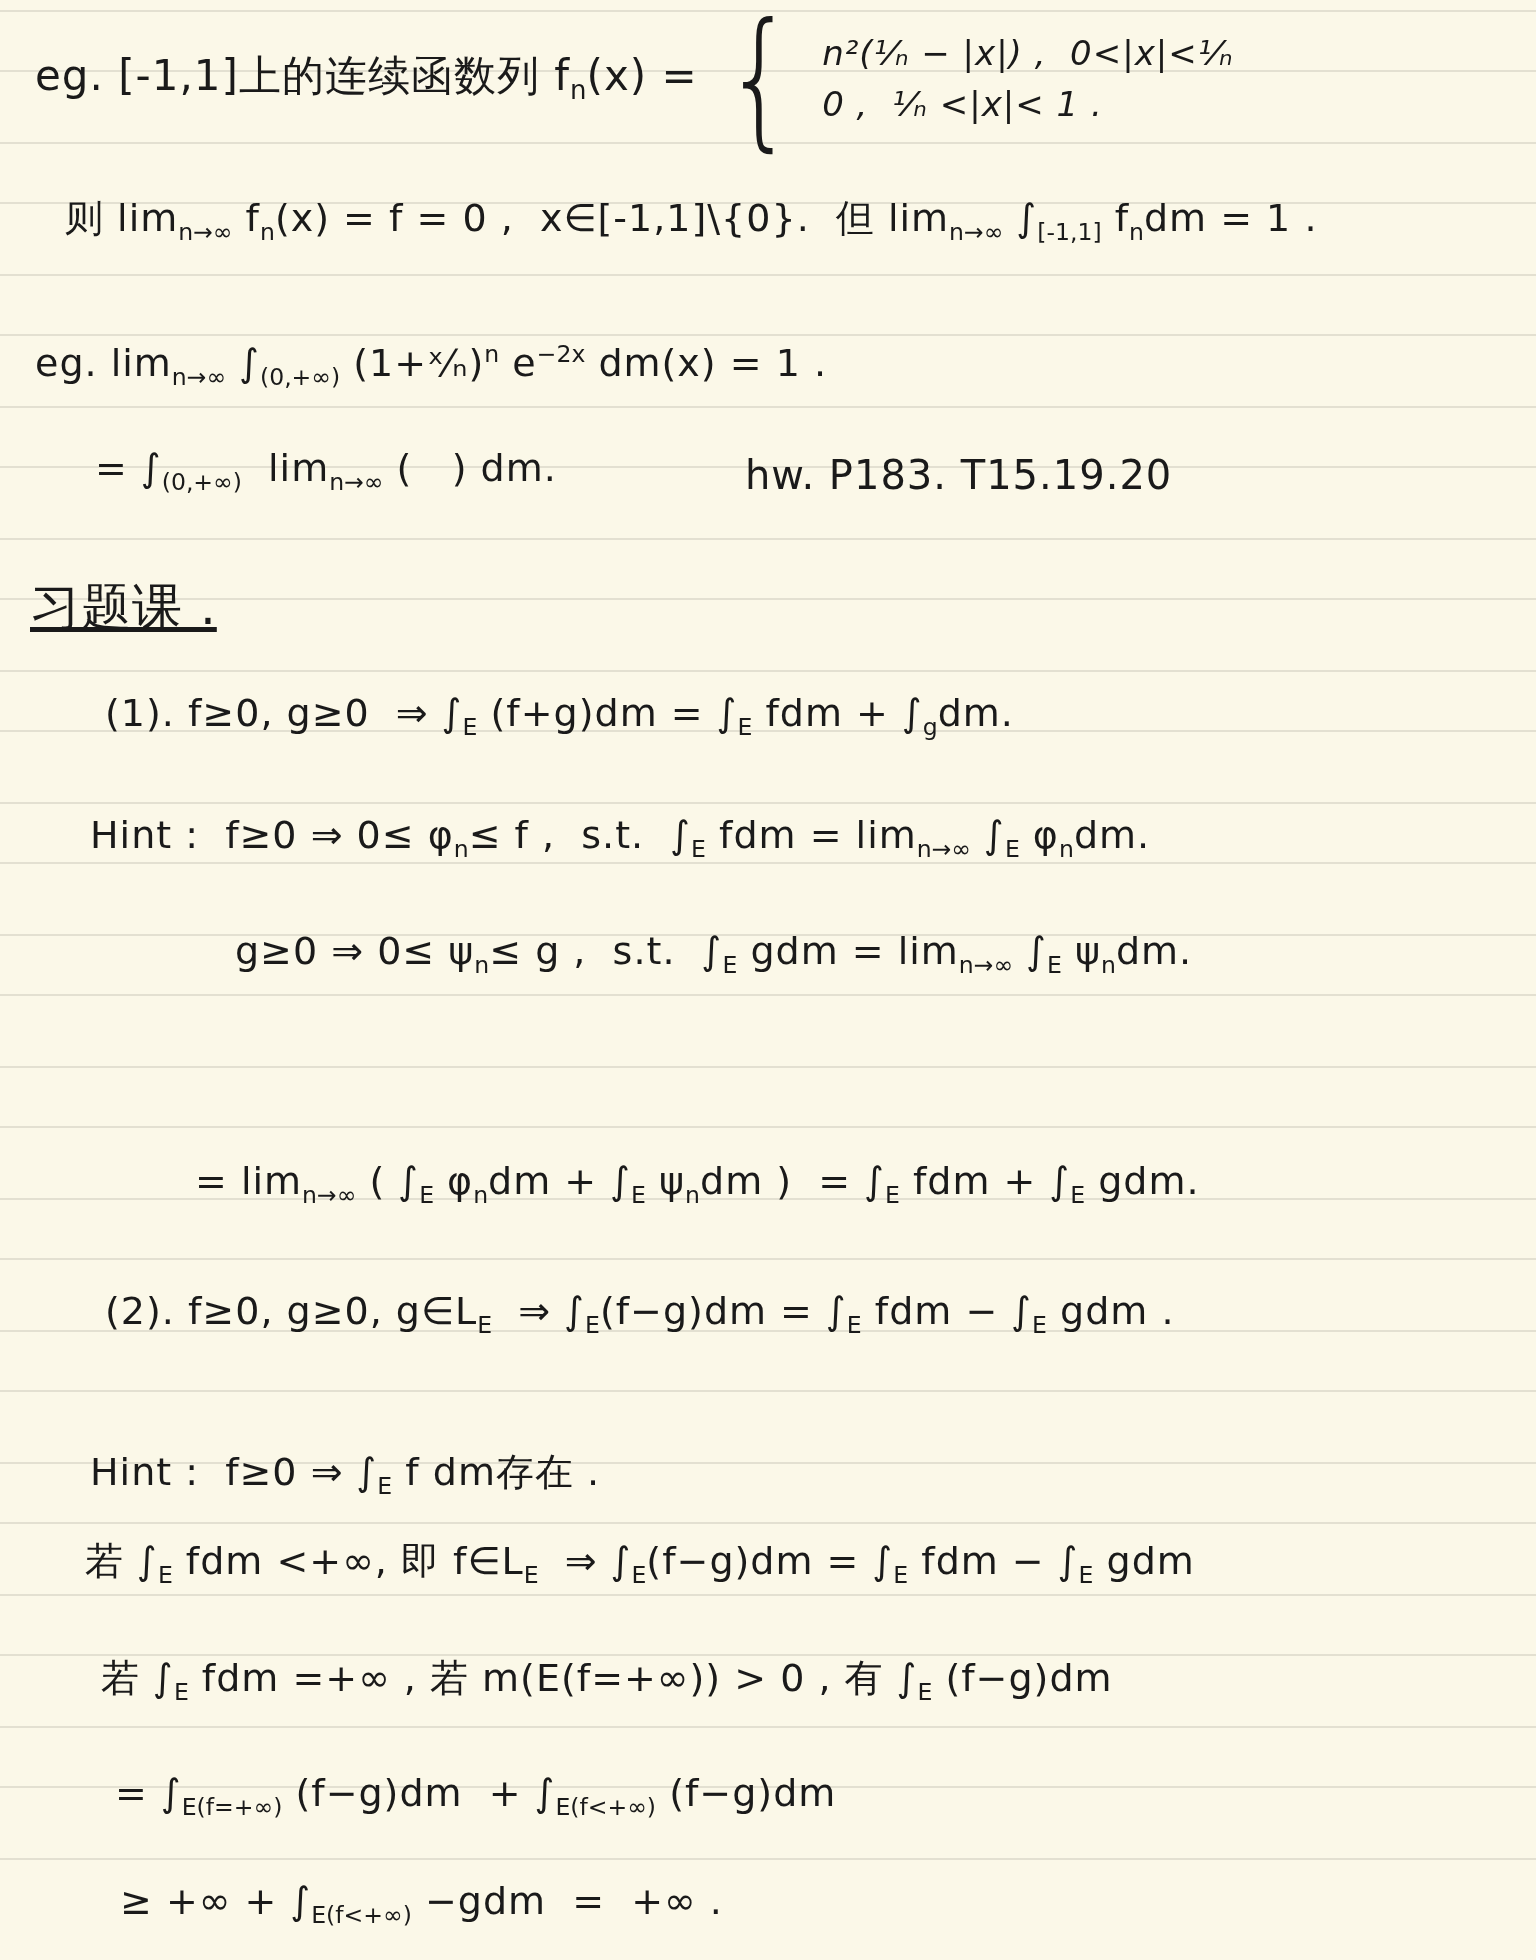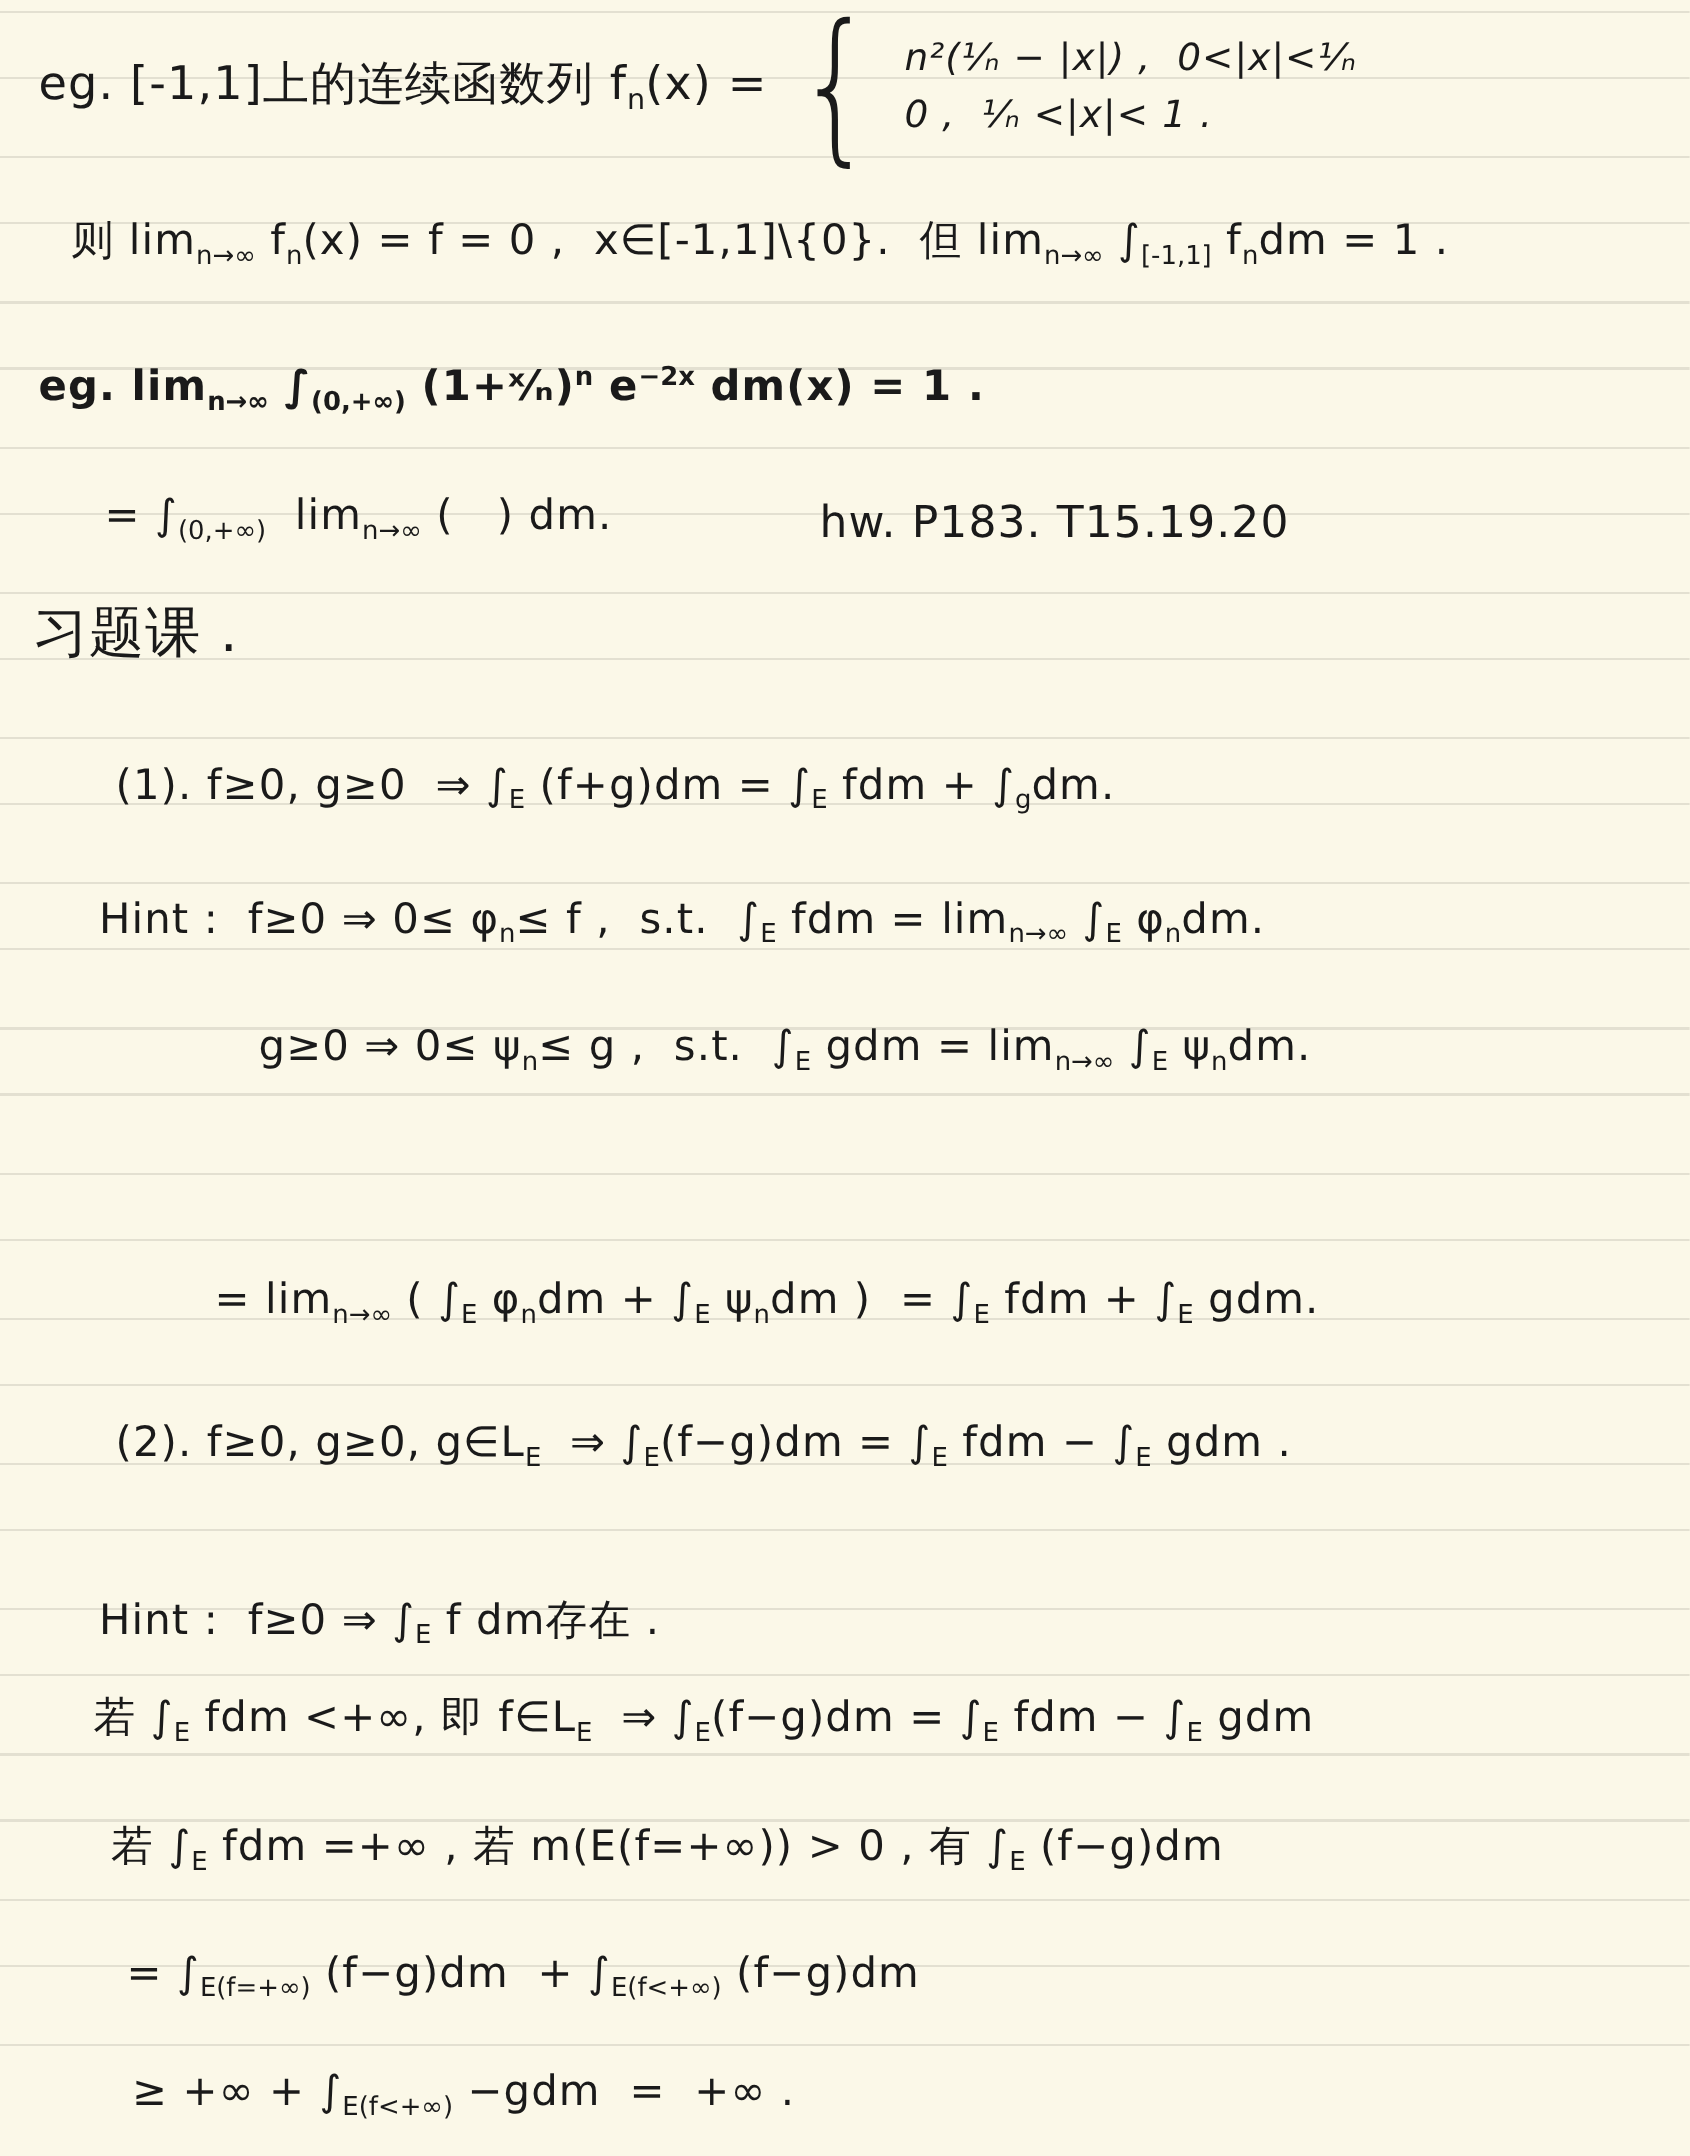--- a/index.html
+++ b/index.html
@@ -63,26 +63,26 @@
     <span class="intro">eg. [-1,1]上的连续函数列 f<sub>n</sub>(x) =</span>
     <span class="brace">{</span>
     <div class="cases">
       <span class="case">n²(¹⁄ₙ − |x|) ,  0&lt;|x|&lt;¹⁄ₙ</span>
       <span class="case">0 ,  ¹⁄ₙ &lt;|x|&lt; 1 .</span>
     </div>
   </div>
 
   <div class="line" style="top:195px;left:65px;">则 lim<sub>n→∞</sub> f<sub>n</sub>(x) = f = 0 ,  x∈[-1,1]\{0}.  但 lim<sub>n→∞</sub> ∫<sub>[-1,1]</sub> f<sub>n</sub>dm = 1 .</div>
 
-  <div class="line" style="top:328px;left:35px;font-weight:bold;">eg. lim<sub>n→∞</sub> ∫<sub>(0,+∞)</sub> (1+ˣ⁄ₙ)<sup>n</sup> e<sup>−2x</sup> dm(x) = 1 .</div>
+  <div class="line" style="top:340px;left:35px;">eg. lim<sub>n→∞</sub> ∫<sub>(0,+∞)</sub> (1+ˣ⁄ₙ)<sup>n</sup> e<sup>−2x</sup> dm(x) = 1 .</div>
 
   <div class="line" style="top:445px;left:95px;">= ∫<sub>(0,+∞)</sub>  lim<sub>n→∞</sub> (   ) dm.</div>
   <div class="line hw" style="top:450px;left:745px;">hw. P183. T15.19.20</div>
 
-  <div class="line title" style="top:544px;left:30px;">习题课 .</div>
+  <div class="line title" style="top:576px;left:30px;text-decoration:underline;">习题课 .</div>
 
   <div class="line" style="top:690px;left:105px;">(1). f≥0, g≥0  ⇒ ∫<sub>E</sub> (f+g)dm = ∫<sub>E</sub> fdm + ∫<sub>g</sub>dm.</div>
 
   <div class="line" style="top:812px;left:90px;">Hint :  f≥0 ⇒ 0≤ φ<sub>n</sub>≤ f ,  s.t.  ∫<sub>E</sub> fdm = lim<sub>n→∞</sub> ∫<sub>E</sub> φ<sub>n</sub>dm.</div>
 
   <div class="line" style="top:928px;left:235px;">g≥0 ⇒ 0≤ ψ<sub>n</sub>≤ g ,  s.t.  ∫<sub>E</sub> gdm = lim<sub>n→∞</sub> ∫<sub>E</sub> ψ<sub>n</sub>dm.</div>
 
 
   <div class="line" style="top:1158px;left:195px;">= lim<sub>n→∞</sub> ( ∫<sub>E</sub> φ<sub>n</sub>dm + ∫<sub>E</sub> ψ<sub>n</sub>dm )  = ∫<sub>E</sub> fdm + ∫<sub>E</sub> gdm.</div>
 

